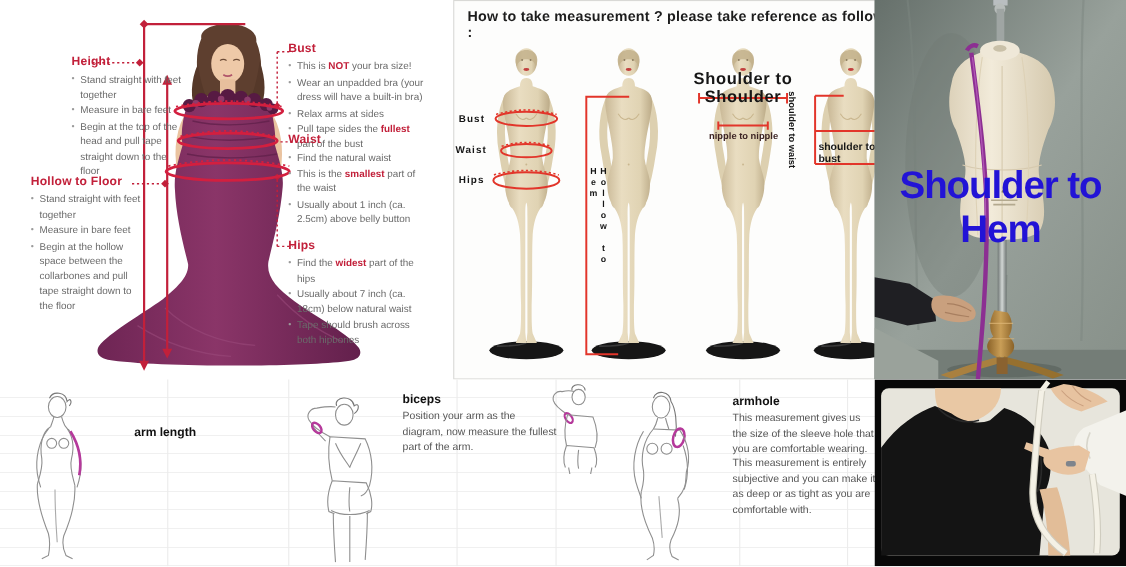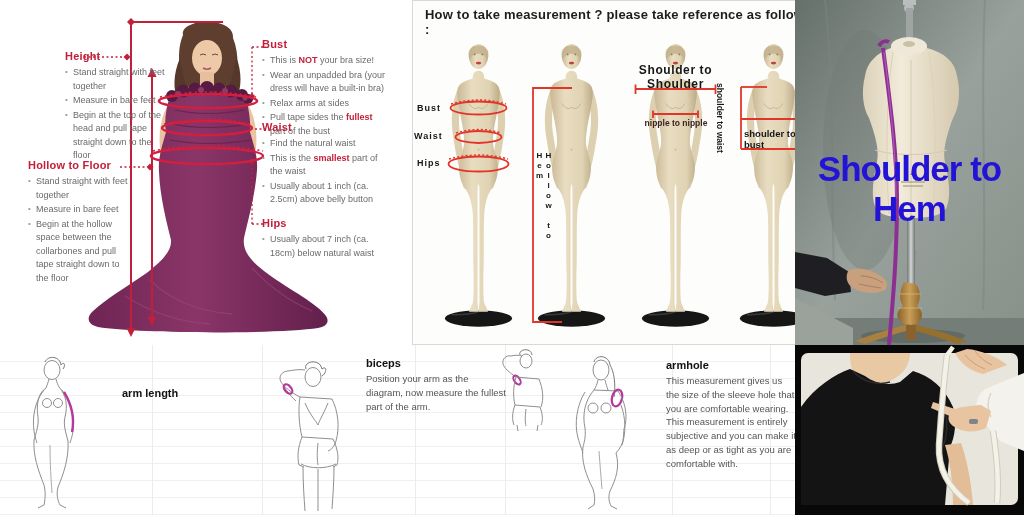--- a/index.html
+++ b/index.html
@@ -27,21 +27,21 @@
   .panel-mid{left:412px;top:0;width:405px;height:345px;background:#fdfdfc;border:1px solid #d9d9d6;}
   .panel-mid svg{position:absolute;left:0;top:0;}
   .mid-title{position:absolute;left:12px;top:6px;width:390px;font-size:13px;font-weight:600;
              color:#1d1d1d;letter-spacing:.2px;}
   .mlbl{position:absolute;font-weight:bold;color:#161616;}
   .lbl-bust{left:4px;top:102px;font-size:9px;letter-spacing:1px;}
   .lbl-waist{left:1px;top:130px;font-size:9px;letter-spacing:1px;}
   .lbl-hips{left:4px;top:157px;font-size:9px;letter-spacing:1px;}
   .lbl-hollow{left:122px;top:150px;height:122px;font-size:8px;letter-spacing:1px;
               writing-mode:vertical-rl;text-orientation:upright;}
-  .lbl-s2s{left:212px;top:62px;width:101px;text-align:center;font-size:12px;letter-spacing:.6px;}
+  .lbl-s2s{left:212px;top:62px;width:101px;text-align:center;font-size:15px;letter-spacing:.6px;}
   .lbl-n2n{left:223px;top:117px;width:80px;text-align:center;font-size:8.5px;color:#3c2323;}
   .lbl-s2b{left:331px;top:95px;font-size:9.5px;margin-top:32px;}
   .lbl-s2w{left:302px;top:82px;height:92px;font-size:8.5px;writing-mode:vertical-rl;}
 
   
   .panel-photo{left:795px;top:0;width:229px;height:345px;background:#8b948e;}
   .panel-photo svg{position:absolute;left:0;top:0;}
   .photo-caption{position:absolute;left:0;top:149px;width:100%;text-align:center;
                  font-size:35px;font-weight:bold;color:#2213d6;letter-spacing:-1px;}
 
@@ -172,21 +172,23 @@
       <h3>Waist</h3>
       <ul>
           <li><span>Find the natural waist</span></li>
           <li><span>This is the </span><span class="hl">smallest</span><span> part of the waist</span></li>
           <li><span>Usually about 1 inch (ca. 2.5cm) above belly button</span></li>
         </ul>
     </div>
     <div class="ms sec-hips">
       <h3>Hips</h3>
       <ul>
+          <li><span>Find the </span><span class="hl">widest</span><span> part of the hips</span></li>
           <li><span>Usually about 7 inch (ca. 18cm) below natural waist</span></li>
+          <li><span>Tape should brush across both hipbones</span></li>
         </ul>
     </div>
   </section>
 
   <section class="panel-mid">
     <svg width="403" height="343" viewBox="0 0 403 343">
       <defs>
         <linearGradient id="mq" x1="0" y1="0" x2="1" y2="0">
           <stop offset="0" stop-color="#c9b896"></stop>
             <stop offset=".35" stop-color="#e9ddc1"></stop>

